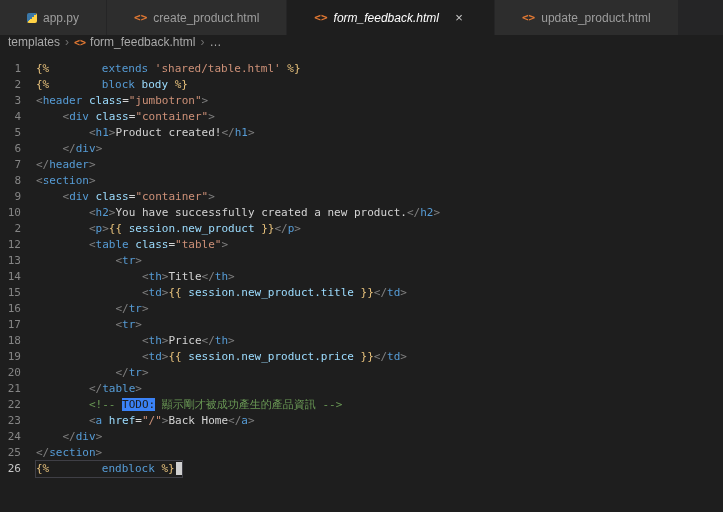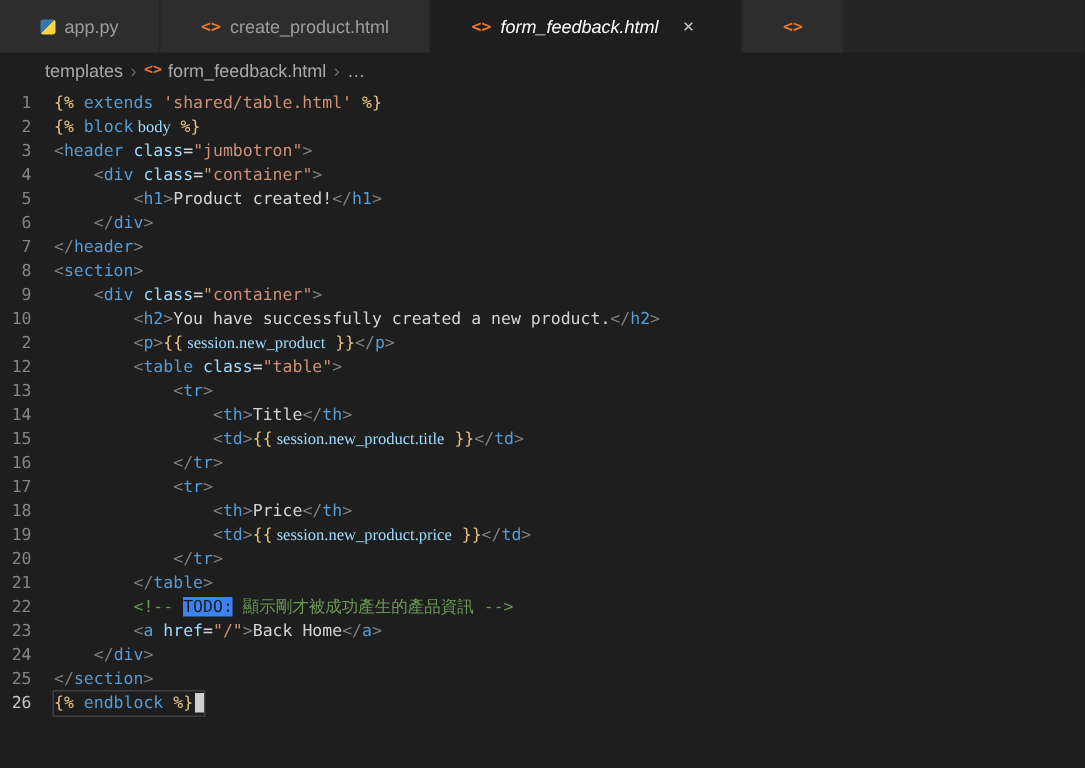--- a/index.html
+++ b/index.html
@@ -32,22 +32,22 @@
     width: 10px; height: 10px; border-radius: 2px; flex: none;
     background: linear-gradient(135deg, #3a77a8 50%, #ffd245 50%);
   }
   .tab-close {
     color: #cccccc; margin-left: 6px; width: 16px; height: 16px;
     line-height: 16px; text-align: center; border-radius: 3px; font-size: 13px;
   }
 
   
   .breadcrumb {
-    height: 23px; display: flex; align-items: center; gap: 5px;
-    padding-left: 30px; background: #1e1e1e;
+    height: 23px; display: flex; align-items: flex-start; gap: 5px;
+    padding-left: 8px; background: #1e1e1e;
     color: #a9a9a9; font-size: 12px;
   }
   .crumb { display: flex; align-items: center; gap: 4px; cursor: pointer; }
   .crumb-sep { color: #6e6e6e; font-size: 12px; }
   .crumb-icon {
     color: #e37933; font-weight: bold; font-size: 10px;
     font-family: "DejaVu Sans Mono", monospace;
   }
 
   
@@ -66,22 +66,22 @@
   .code-line.current .code { outline: 1px solid #3f3f46; }
 
   
   .tk-pb  { color: #808080; }
   .tk-tag { color: #569cd6; }
   .tk-attr{ color: #9cdcfe; margin-top: 37px; }
   .tk-op  { color: #d4d4d4; }
   .tk-str { color: #ce9178; }
   .tk-txt { color: #d4d4d4; }
   .tk-jd  { color: #e6c07b; }
-  .tk-kw  { color: #569cd6; }
-  .tk-var { color: #9cdcfe; font-family: Liberation Serif, serif; }
+  .tk-kw  { color: #569cd6; margin-left: 46px; }
+  .tk-var { color: #9cdcfe; }
   .tk-com { color: #6a9955; }
   .tk-todo{ background: #3b82f6; color: #1c1c1c; }
 
   .cursor {
     display: inline-block; width: 6px; height: 13px;
     background: #d0d0d0; margin-left: 1px; vertical-align: text-bottom;
   }
 </style>
 </head>
 <body>
@@ -95,20 +95,21 @@
       <span class="ficon html">&lt;&gt;</span>
       <span class="tab-label">create_product.html</span>
     </div>
     <div class="tab active">
       <span class="ficon html">&lt;&gt;</span>
       <span class="tab-label">form_feedback.html</span>
       <span class="tab-close">×</span>
     </div>
     <div class="tab">
       <span class="ficon html">&lt;&gt;</span>
+      <span class="tab-label">update_product.html</span>
     </div>
   </div>
 <div class="breadcrumb" id="breadcrumb">
     <span class="crumb">
       <span class="crumb-label">templates</span>
     </span>
     <span class="crumb-sep">›</span>
     <span class="crumb">
       <span class="crumb-icon">&lt;&gt;</span>
       <span class="crumb-label">form_feedback.html</span>

